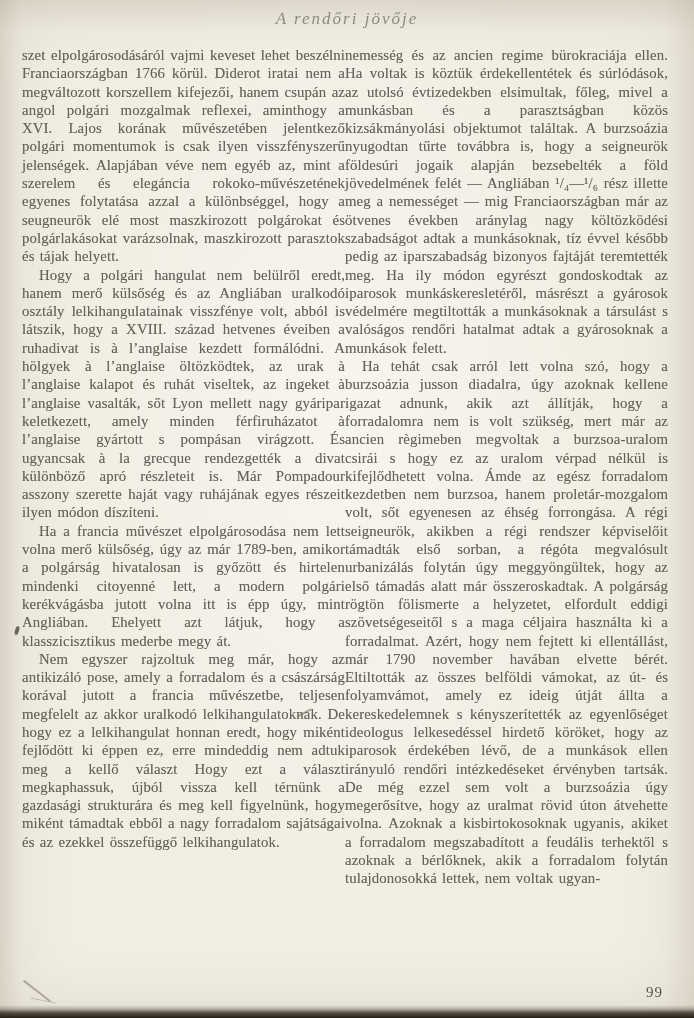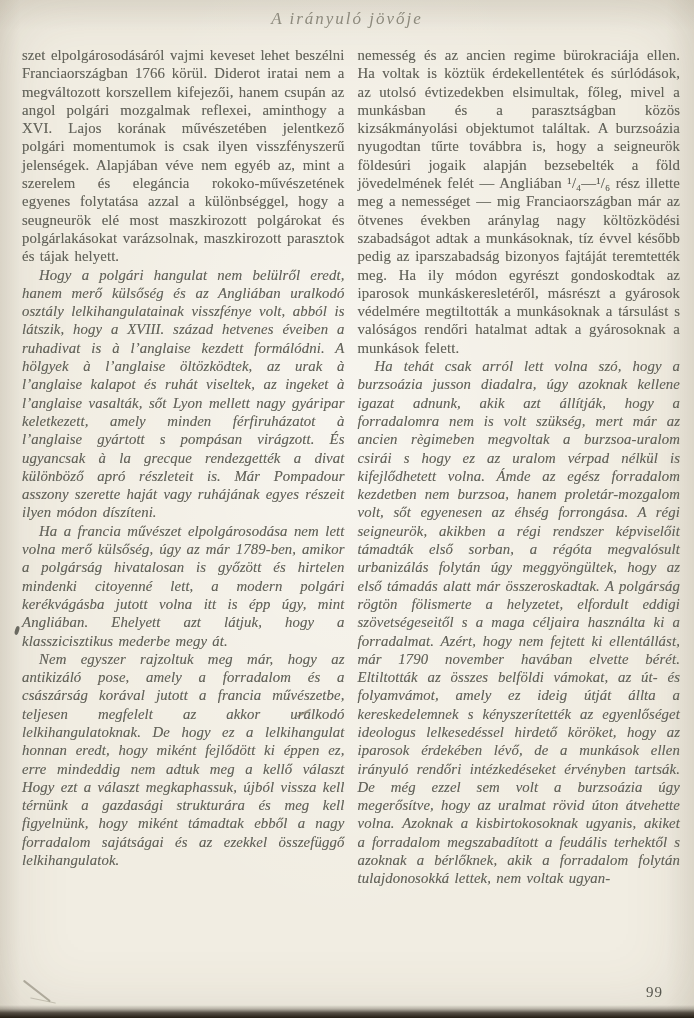--- a/index.html
+++ b/index.html
@@ -22,34 +22,33 @@
     font-style:italic;
     font-size:17px;
     letter-spacing:2px;
     color:#8d8a7d;
   }
   .columns{
     position:absolute;
     top:46px;left:22px;
     width:658px;
     display:flex;
-    gap:13px;
   }
   .col{
     width:323px;
     font-size:14.8px;
     line-height:18.3px;
     text-align:justify;
     word-spacing:1.5px;
     letter-spacing:0.1px;
     color:#63635a;
     text-shadow:0 0 0.6px rgba(99,99,90,0.45);
   }
   .col p{margin:0;}
-  .col p.indent{text-indent:17px;font-style:italic;}
+  .col p.indent{text-indent:17px;}
   .pagenum{
     position:absolute;
     right:31px;bottom:17px;
     font-size:15px;
     color:#57574e;
     letter-spacing:1px;
     text-align:center;
   }
   .bottom-edge{
     position:absolute;left:0;right:0;bottom:0;height:13px;
@@ -89,21 +88,21 @@
     border-radius:50% 50% 40% 60%;
     transform:rotate(18deg);
     opacity:0.8;
   }
 </style>
 </head>
 <body>
 
 <div class="page">
 
-  <div class="running-header">A irányuló jövője</div>
+  <div class="running-header">A rendőri jövője</div>
 
   <div class="columns">
 
     <div class="col">
       <p>szet elpolgárosodásáról vajmi keveset lehet beszélni Franciaországban 1766 körül. Diderot iratai nem a megváltozott korszellem kifejezői, hanem csupán az angol polgári mozgalmak reflexei, aminthogy a XVI. Lajos korának művészetében jelentkező polgári momentumok is csak ilyen visszfényszerű jelenségek. Alapjában véve nem egyéb az, mint a szerelem és elegáncia rokoko-művészetének egyenes folytatása azzal a különbséggel, hogy a seugneurök elé most maszkirozott polgárokat és polgárlakásokat varázsolnak, maszkirozott parasztok és tájak helyett.</p>
       <p class="indent">Hogy a polgári hangulat nem belülről eredt, hanem merő külsőség és az Angliában uralkodó osztály lelkihangulatainak visszfénye volt, abból is látszik, hogy a XVIII. század hetvenes éveiben a ruhadivat is à l’anglaise kezdett formálódni. A hölgyek à l’anglaise öltözködtek, az urak à l’anglaise kalapot és ruhát viseltek, az ingeket à l’anglaise vasalták, sőt Lyon mellett nagy gyáripar keletkezett, amely minden férfiruházatot à l’anglaise gyártott s pompásan virágzott. És ugyancsak à la grecque rendezgették a divat különböző apró részleteit is. Már Pompadour asszony szerette haját vagy ruhájának egyes részeit ilyen módon díszíteni.</p>
       <p class="indent">Ha a francia művészet elpolgárosodása nem lett volna merő külsőség, úgy az már 1789-ben, amikor a polgárság hivatalosan is győzött és hirtelen mindenki citoyenné lett, a modern polgári kerékvágásba jutott volna itt is épp úgy, mint Angliában. Ehelyett azt látjuk, hogy a klasszicisztikus mederbe megy át.</p>
       <p class="indent">Nem egyszer rajzoltuk meg már, hogy az antikizáló pose, amely a forradalom és a császárság korával jutott a francia művészetbe, teljesen megfelelt az akkor uralkodó lelkihangulatoknak. De hogy ez a lelkihangulat honnan eredt, hogy miként fejlődött ki éppen ez, erre mindeddig nem adtuk meg a kellő választ Hogy ezt a választ megkaphassuk, újból vissza kell térnünk a gazdasági strukturára és meg kell figyelnünk, hogy miként támadtak ebből a nagy forradalom sajátságai és az ezekkel összefüggő lelkihangulatok.</p>
     </div>
 

